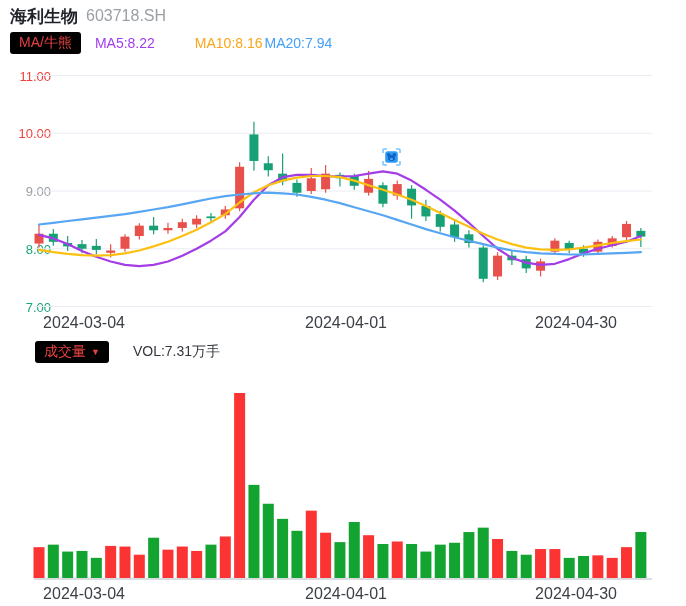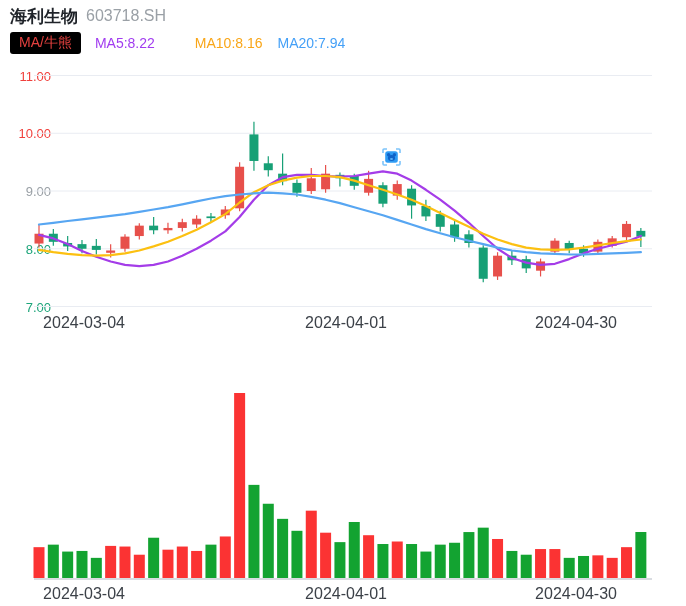--- a/index.html
+++ b/index.html
@@ -13,21 +13,21 @@
   .stock-code{font-size:16px;color:#9aa0a6;}
   
   #ma-legend{position:absolute;left:10px;top:31px;height:24px;display:flex;align-items:center;z-index:3;}
   .pill{display:inline-flex;align-items:center;background:#000000;border-radius:3px;
         padding:2px 9px;font-size:14px;cursor:pointer;}
   .pill .pill-text{color:#e5413f;}
   .pill .caret{color:#e5413f;font-size:9px;margin-left:5px;}
   .ma-item{font-size:14px;margin-left:0;}
   #ma5-label{margin-left:14px;}
   #ma10-label{margin-left:40px;}
-  #ma20-label{margin-left:15px;}
+  #ma20-label{margin-left:2px;}
   
   #price-ylabels .ytick{position:absolute;width:46px;text-align:right;font-size:13px;z-index:0;transform:translateY(-50%);}
   svg.layer{position:absolute;left:0;top:0;z-index:1;}
   .xtick{position:absolute;font-size:16px;color:#3c4148;z-index:2;transform:translateX(-50%);white-space:nowrap;}
   
   #vol-legend{position:absolute;left:35px;top:340px;height:24px;display:flex;align-items:center;z-index:3;}
   #vol-value{font-size:14px;color:#34383d;margin-left:24px;}
   
   #bear-marker{position:absolute;left:382px;top:148px;width:19px;height:18px;z-index:2;cursor:pointer;}
 </style>
@@ -212,20 +212,27 @@
       <path d="M18 13 V16 Q18 17 17 17 H14" fill="none" stroke="#7cc4fa" stroke-width="1.6"></path>
       <path d="M5 17 H2 Q1 17 1 16 V13" fill="none" stroke="#7cc4fa" stroke-width="1.6"></path>
       <rect x="3.2" y="3.2" width="12.6" height="11.6" rx="2.5" fill="#2f9cf4"></rect>
       <circle cx="6.6" cy="6.8" r="1.7" fill="#0f63c8"></circle>
       <circle cx="12.4" cy="6.8" r="1.7" fill="#0f63c8"></circle>
       <ellipse cx="9.5" cy="10" rx="3.6" ry="3" fill="#0f63c8"></ellipse>
       <ellipse cx="9.5" cy="11" rx="1.5" ry="1.1" fill="#5eb4f7"></ellipse>
     </svg>
   </div>
 
+  <div id="vol-legend">
+    <span class="pill">
+      <span class="pill-text">成交量</span>
+      <span class="caret">▼</span>
+    </span>
+    <span id="vol-value">VOL:7.31万手</span>
+  </div>
 
   <div id="vol-xlabels">
       <div class="xtick" style="left: 84px; top: 585px;">2024-03-04</div>
       <div class="xtick" style="left: 346px; top: 585px;">2024-04-01</div>
       <div class="xtick" style="left: 576px; top: 585px;">2024-04-30</div>
     </div>
 
 </div>
 
 </body></html>

